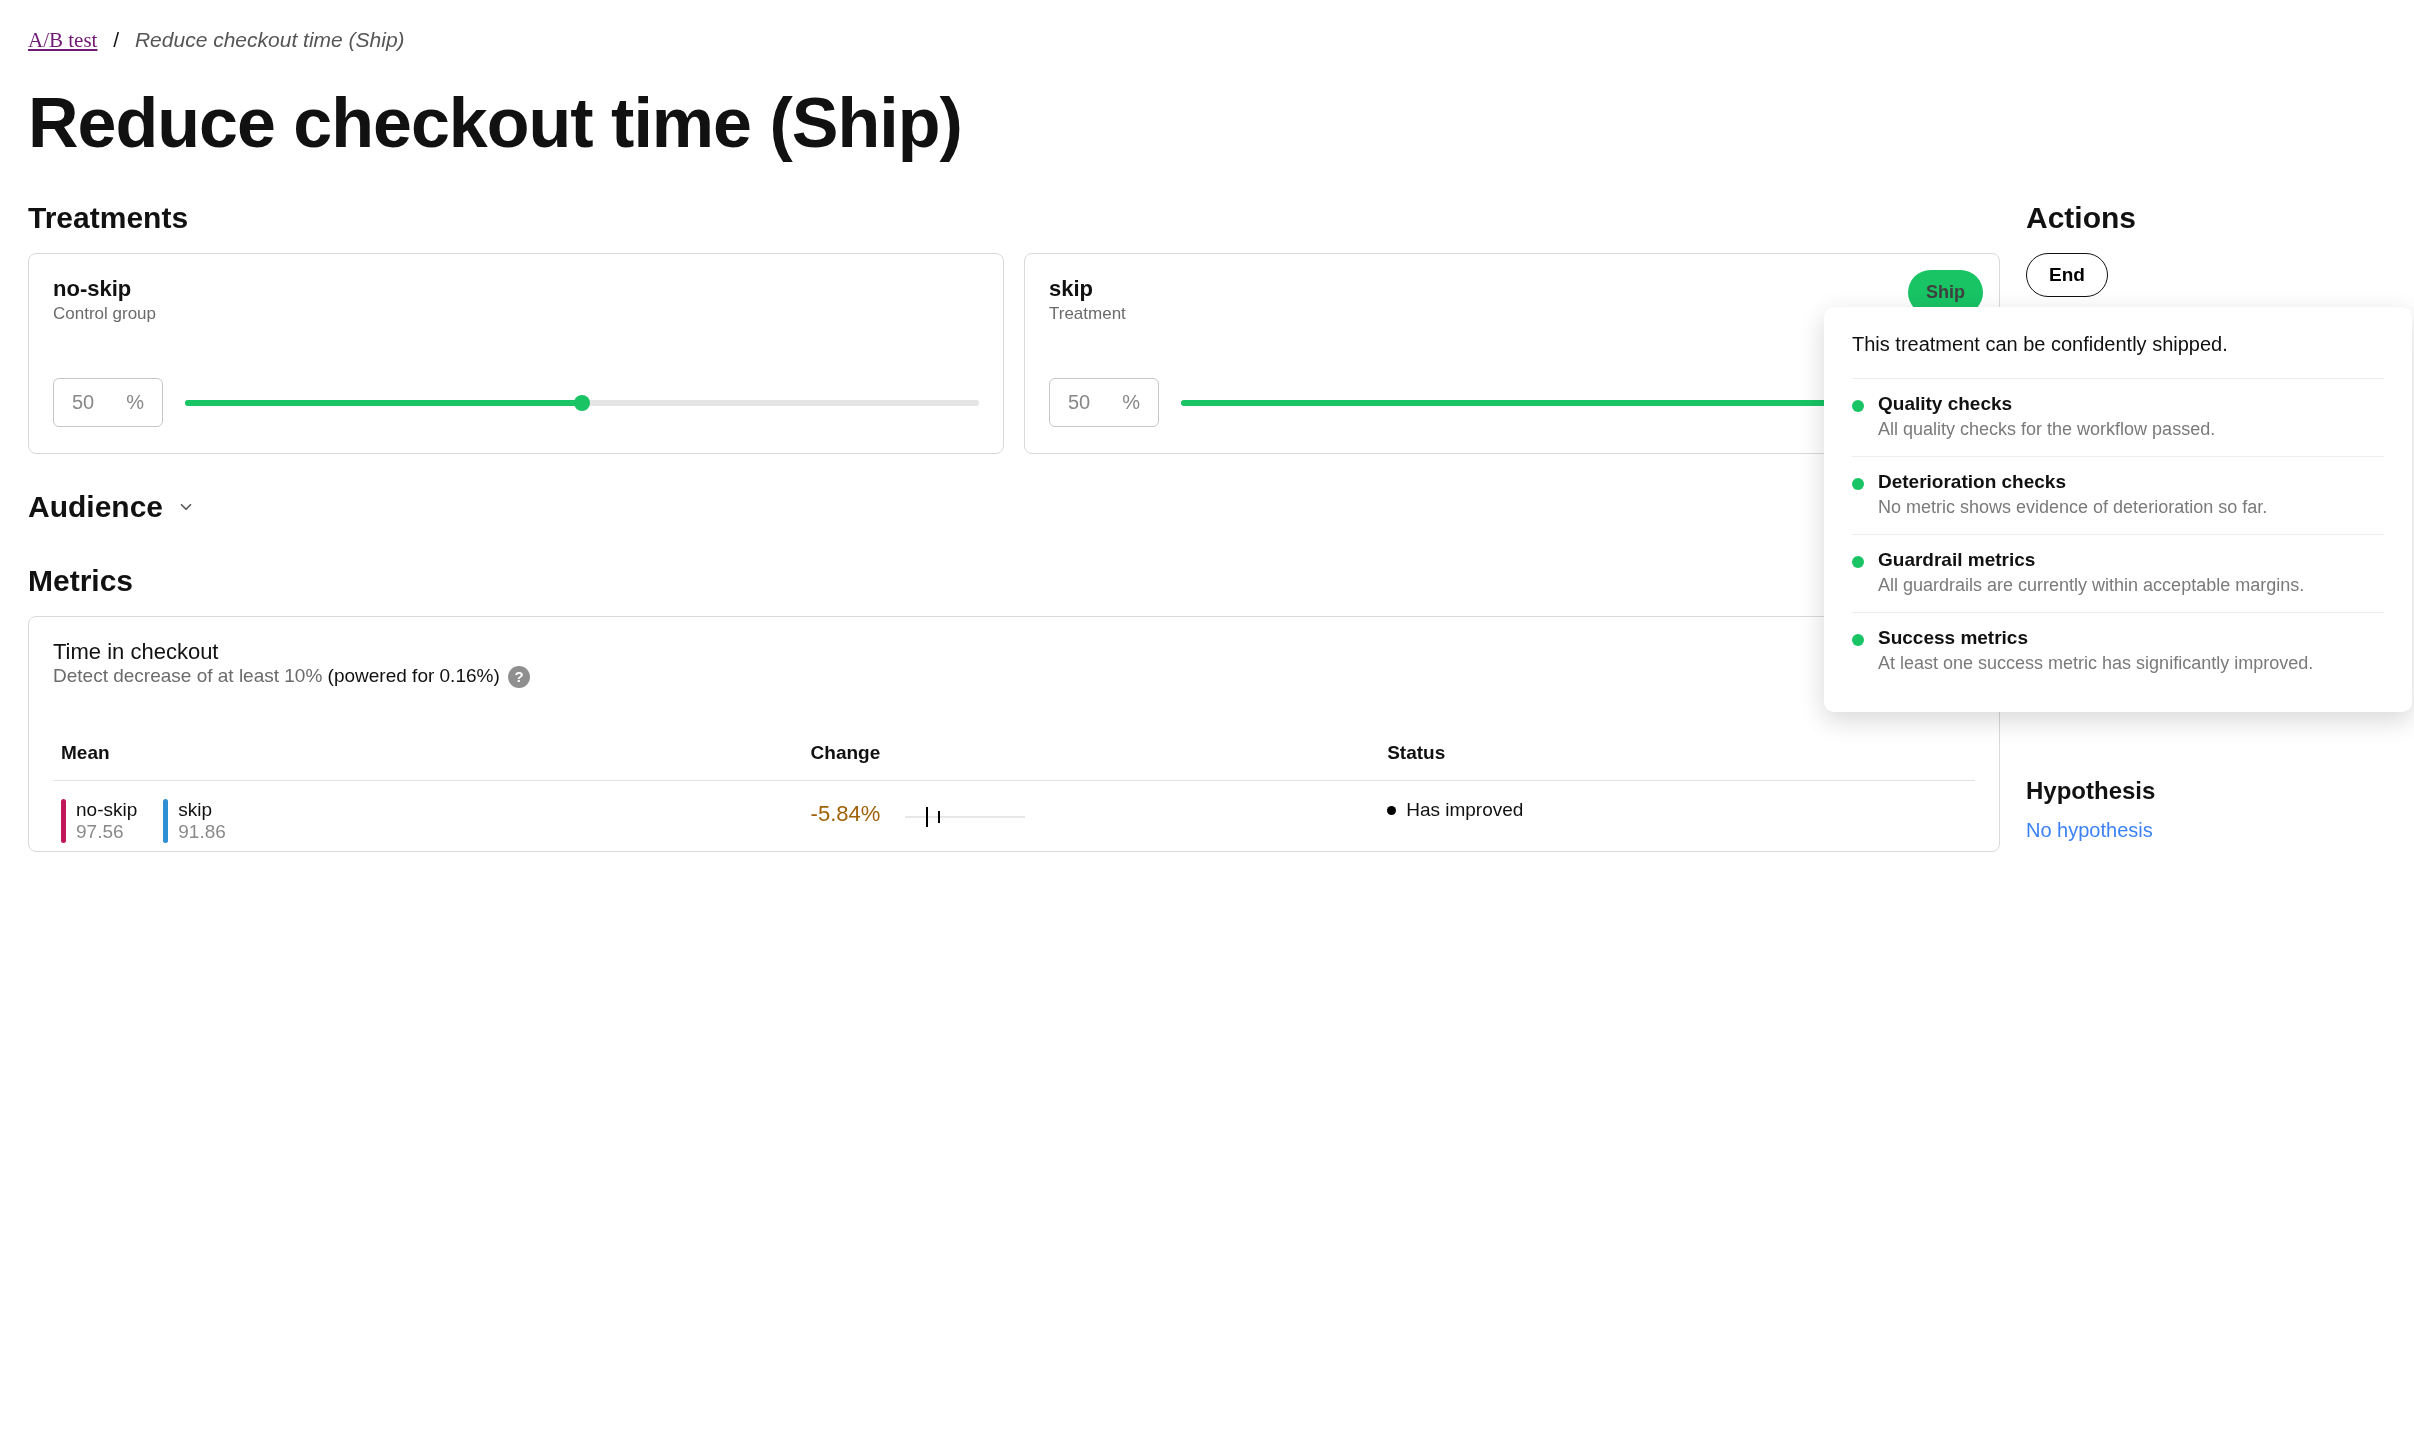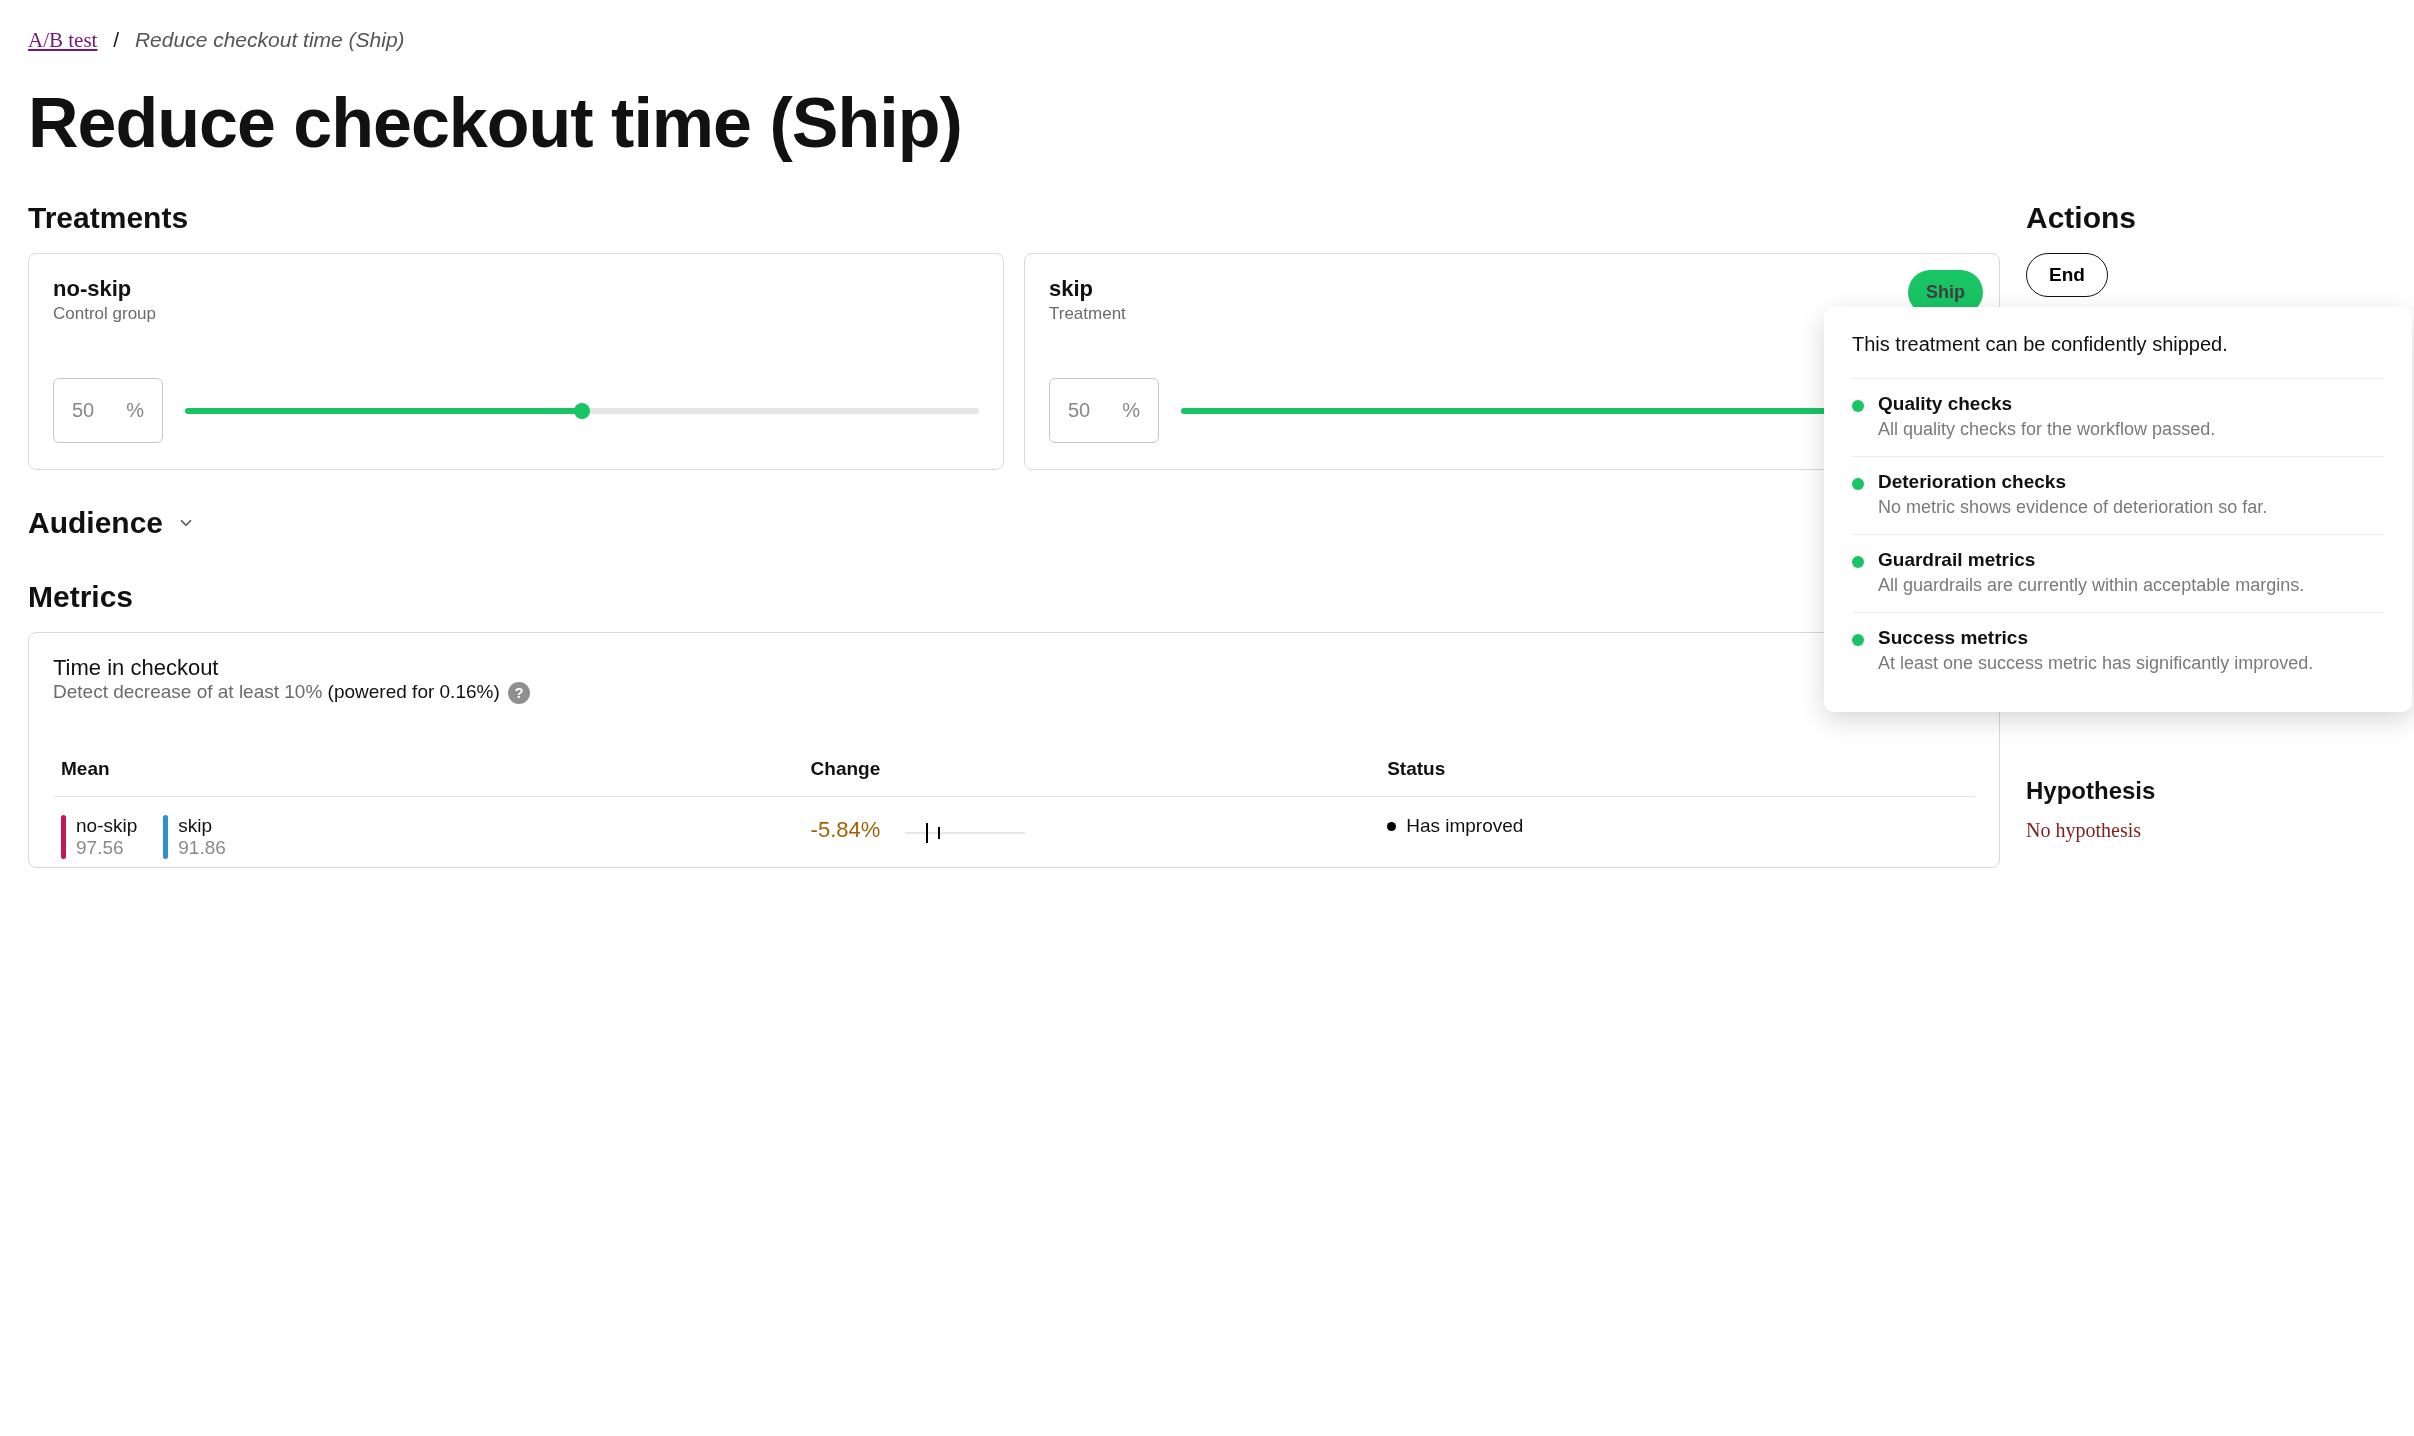--- a/index.html
+++ b/index.html
@@ -33,21 +33,21 @@
   .ship-badge {
     position: absolute; top: 16px; right: 16px;
     background: #18c464; color: #404040;
     padding: 12px 18px; border-radius: 999px;
     font-weight: 600; font-size: 18px;
   }
   .pct-row { display: flex; align-items: center; gap: 22px; margin-top: 54px; }
   .pct-input {
     display: flex; align-items: center; gap: 22px;
     border: 1px solid #c7c7c7; border-radius: 6px;
-    padding: 20px 18px; font-size: 20px; color: #888;
+    padding: 12px 18px; font-size: 20px; color: #888;
     width: 110px; justify-content: space-between;
   }
   .slider {
     position: relative; flex: 1 1 auto; height: 6px;
     background: #e5e5e5; border-radius: 3px;
   }
   .slider .fill { position: absolute; left:0; top:0; bottom:0; border-radius: 3px; }
   .slider .knob {
     position: absolute; top: 50%; transform: translate(-50%,-50%);
     width: 16px; height: 16px; border-radius: 50%; background: #18c464;
@@ -81,21 +81,21 @@
   .status-cell { font-size:19px; }
   .dot { display:inline-block; width:9px; height:9px; background:#000; border-radius:50%; margin-right:10px; vertical-align:middle; }
 
   
   .end-btn {
     display:inline-block; border:1.5px solid #111; border-radius:999px;
     padding: 10px 22px; font-size:19px; font-weight:600; background:#fff;
   }
   .hyp-block { margin-top: 480px; }
   .hyp-title { font-size:24px; font-weight:800; margin-bottom: 14px; }
-  .hyp-body { font-size:20px; color:#7f1d1d;font-family:Liberation Serif, serif; }
+  .hyp-body { font-size:20px; color:#3b82f6; }
 
   
   .popover {
     position:absolute; top: 106px; right: -26px;
     width: 588px; background:#fff; border-radius:10px;
     box-shadow: 0 8px 26px rgba(0,0,0,0.16);
     padding: 26px 28px 22px 28px;
     z-index: 50;
   }
   .popover .lead { font-size:20px; color:#111; margin-bottom: 22px; }

